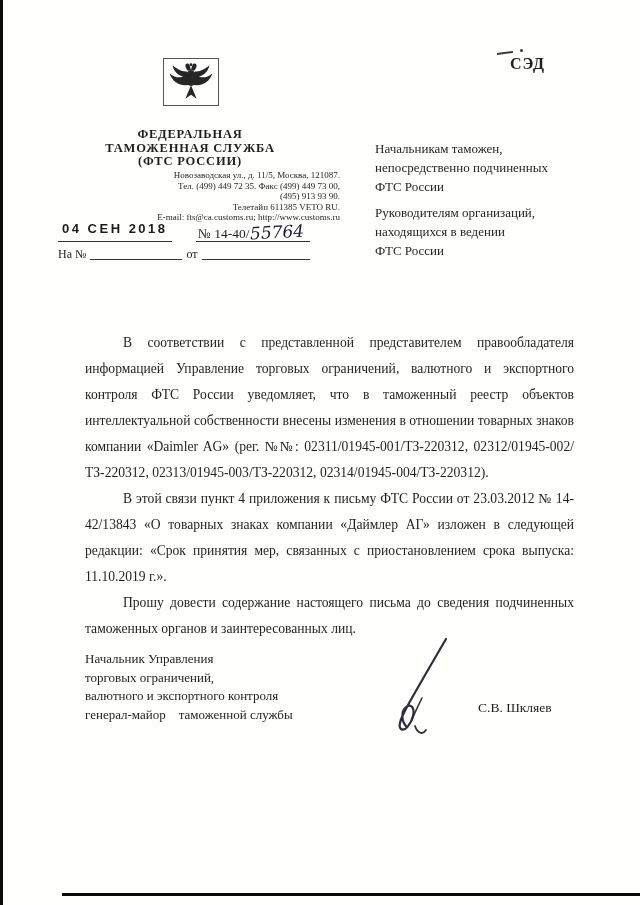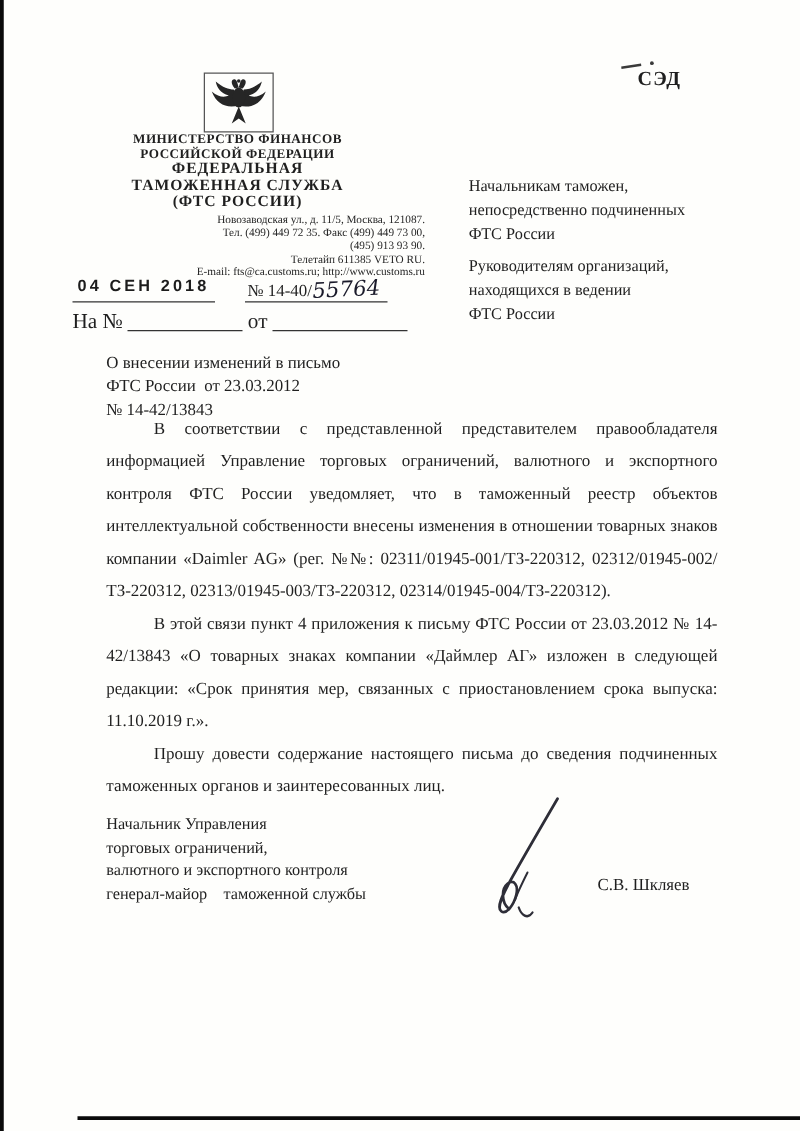--- a/index.html
+++ b/index.html
@@ -29,21 +29,21 @@
               font-size:9px; line-height:10.5px; color:#262626; }
 
   .date-stamp { position:absolute; left:62px; top:221px; font-family:"Liberation Sans", sans-serif;
                 font-weight:bold; font-size:13px; letter-spacing:2.5px; color:#1c1c1c; }
   .u-date   { position:absolute; left:58px; top:241px; width:114px; border-bottom:1px solid #333; }
   .number   { position:absolute; left:198px; top:222px; font-size:13.5px; }
   .number .hand { font-style:italic; font-size:17px; font-family:"DejaVu Serif", serif;
                   display:inline-block; transform:rotate(-3deg); color:#1a1a2a; }
   .u-number { position:absolute; left:196px; top:241px; width:114px; border-bottom:1px solid #333; }
 
-  .refline  { position:absolute; left:58px; top:247px; font-size:17px; display:flex; align-items:flex-end; }
+  .refline  { position:absolute; left:58px; top:247px; font-size:12px; display:flex; align-items:flex-end; }
   .refline .rule1 { width:92px;  border-bottom:1px solid #333; margin:0 4px 2px 4px; }
   .refline .rule2 { width:108px; border-bottom:1px solid #333; margin:0 0 2px 4px; }
 
   .addr { position:absolute; left:375px; width:212px; font-size:13px; line-height:19px; }
   .addr1 { top:84px; }
   .addr2 { top:139px; }
   .addr3 { top:203px; }
 
   .subject { position:absolute; left:85px; top:280px; width:300px; font-size:13.5px; line-height:19px; }
 
@@ -72,22 +72,20 @@
       <path d="M30 28 C18 31 8 27 3 14 C10 20 16 20 20 18 C12 16 8 10 7 4 C14 10 20 12 25 12 Z" fill="#262626"></path>
       <path d="M30 28 C42 31 52 27 57 14 C50 20 44 20 40 18 C48 16 52 10 53 4 C46 10 40 12 35 12 Z" fill="#262626"></path>
       <path d="M26 11 C21 5 23 1 26.5 2 C28.5 3 29 7 30 10 Z" fill="#262626"></path>
       <path d="M34 11 C39 5 37 1 33.5 2 C31.5 3 31 7 30 10 Z" fill="#262626"></path>
       <circle cx="30" cy="3.5" r="1.8" fill="#262626"></circle>
       <ellipse cx="30" cy="20" rx="6.5" ry="10" fill="#262626"></ellipse>
       <path d="M30 29 L23 46 L30 41 L37 46 Z" fill="#262626"></path>
     </svg>
   </div>
 
-  <div class="ministry ml">МИНИСТЕРСТВО ФИНАНСОВ
-РОССИЙСКОЙ ФЕДЕРАЦИИ</div>
   <div class="service ml">ФЕДЕРАЛЬНАЯ
 ТАМОЖЕННАЯ СЛУЖБА
 (ФТС РОССИИ)</div>
   <div class="contact ml">Новозаводская ул., д. 11/5, Москва, 121087.
 Тел. (499) 449 72 35. Факс (499) 449 73 00,
 (495) 913 93 90.
 Телетайп 611385 VETO RU.
 E-mail: fts@ca.customs.ru; http://www.customs.ru</div>
 
   <div class="date-stamp">04 СЕН 2018</div>
@@ -105,23 +103,20 @@
     <span class="rule2"></span>
   </div>
 
   <div class="addr addr2 ml">Начальникам таможен,
 непосредственно подчиненных
 ФТС России</div>
   <div class="addr addr3 ml">Руководителям организаций,
 находящихся в ведении
 ФТС России</div>
 
-  <div class="subject ml">О внесении изменений в письмо
-ФТС России  от 23.03.2012
-№ 14-42/13843</div>
 
   <div class="body-text">
     <p>В соответствии с представленной представителем правообладателя информацией Управление торговых ограничений, валютного и экспортного контроля ФТС России уведомляет, что в таможенный реестр объектов интеллектуальной собственности внесены изменения в отношении товарных знаков компании «Daimler AG» (рег. №№: 02311/01945-001/ТЗ-220312, 02312/01945-002/ТЗ-220312, 02313/01945-003/ТЗ-220312, 02314/01945-004/ТЗ-220312).</p>
     <p>В этой связи пункт 4 приложения к письму ФТС России от 23.03.2012 № 14-42/13843 «О товарных знаках компании «Даймлер АГ» изложен в следующей редакции: «Срок принятия мер, связанных с приостановлением срока выпуска: 11.10.2019 г.».</p>
     <p>Прошу довести содержание настоящего письма до сведения подчиненных таможенных органов и заинтересованных лиц.</p>
   </div>
 
   <div class="signer-pos ml">Начальник Управления
 торговых ограничений,
 валютного и экспортного контроля

